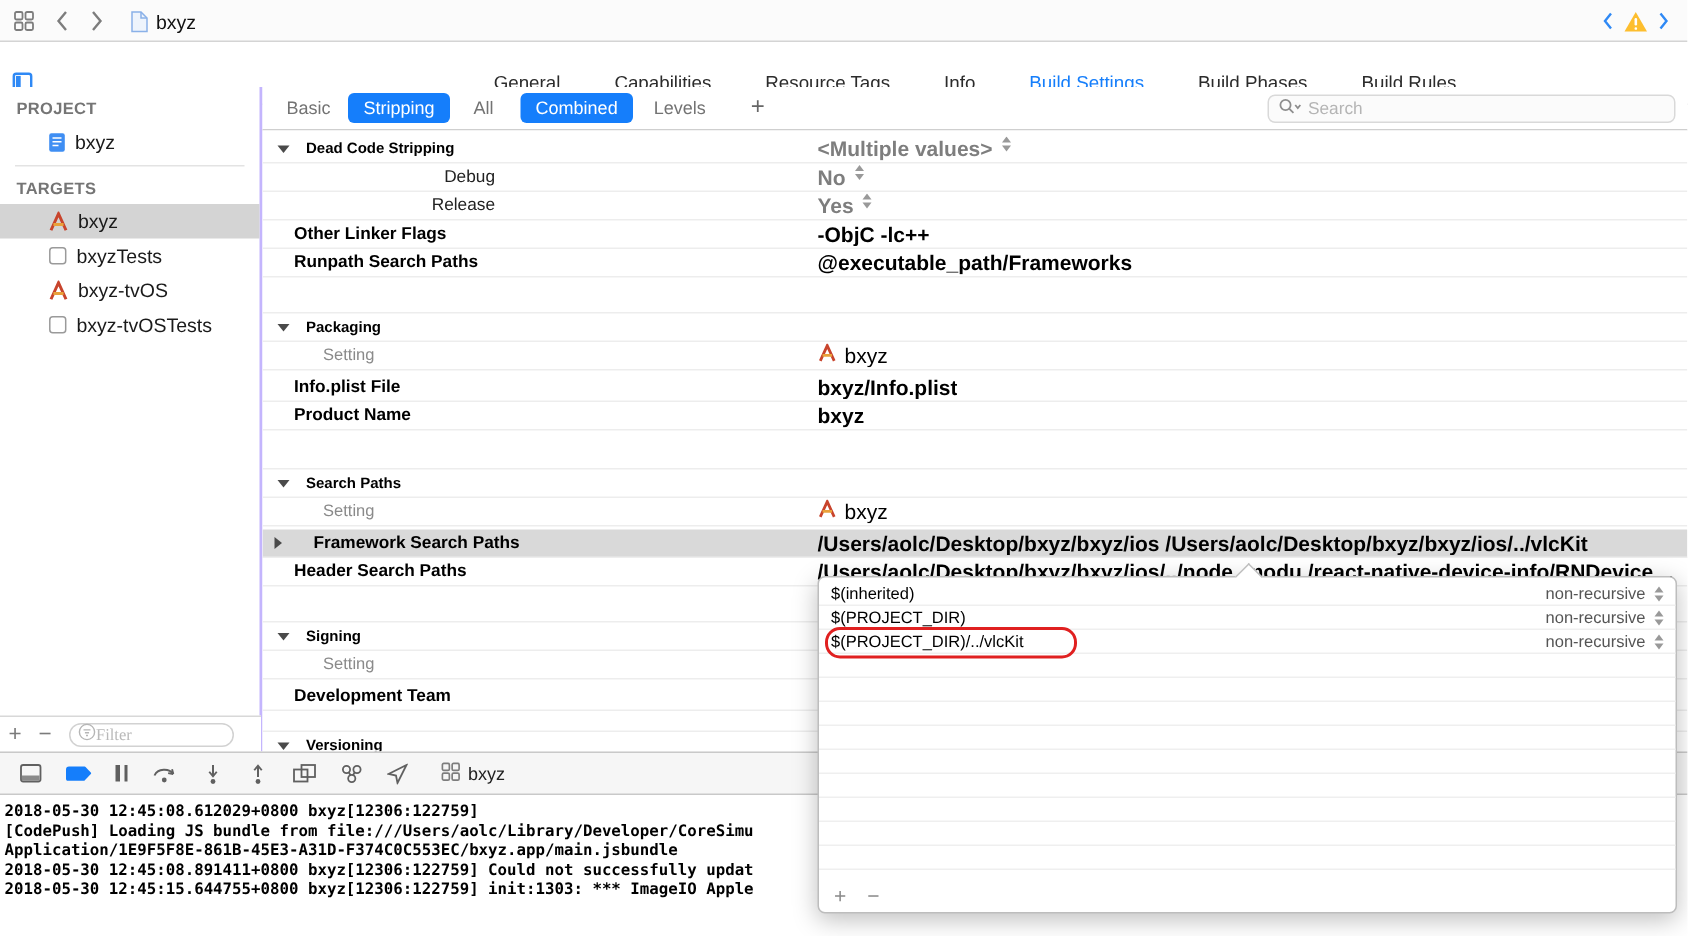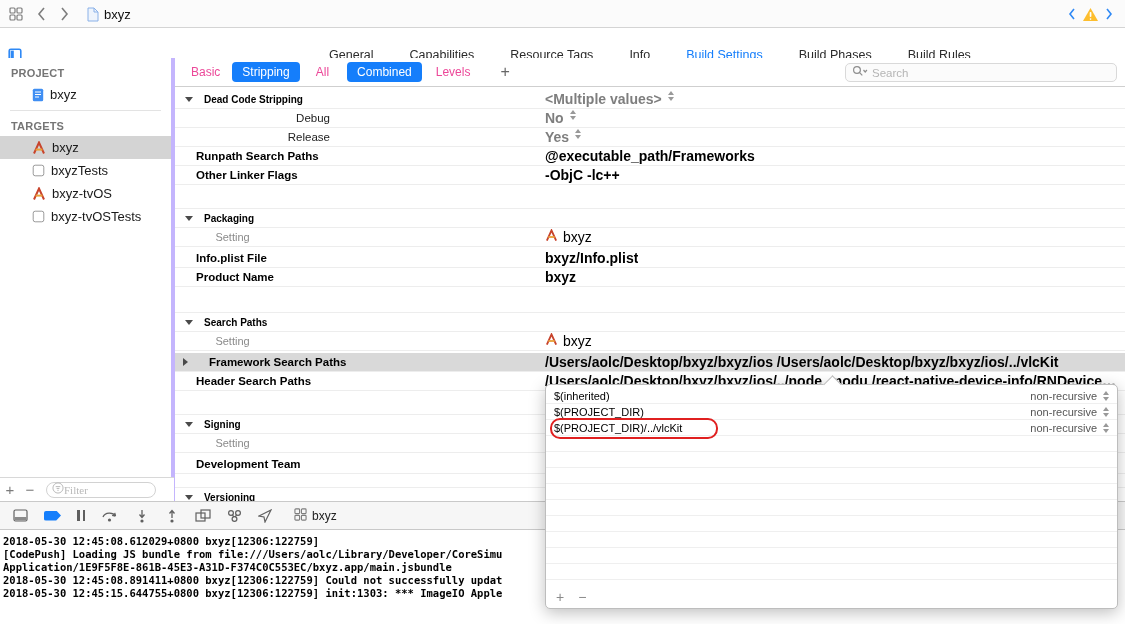--- a/index.html
+++ b/index.html
@@ -12,35 +12,35 @@
 .tb-title{font-size:13px;color:#111;margin-left:5px}
 
 
 .tabrow{position:absolute;left:0;top:40px;width:1125px;height:30px;background:#fff;border-bottom:1px solid #cfcfcf}
 .proj-icon{position:absolute;left:8px;top:8px}
 .tabs{position:absolute;left:175px;right:0;top:0;height:30px;display:flex;justify-content:center;align-items:center;gap:36px}
 .tab{font-size:12.5px;color:#2b2b2b;cursor:default;white-space:nowrap}
 .tab.active{color:#157efb}
 
 
-.sidebar{position:absolute;left:0;top:58px;width:175px;height:443px;background:#fff;border-right:4px solid #c4b5fd}
+.sidebar{position:absolute;left:0;top:58px;width:175px;height:443px;background:#fff;border-right:2px solid #c4b5fd}
 .side-h{padding:9px 0 4px 11px;font-size:11px;font-weight:bold;color:#757575;letter-spacing:.2px}
 .side-item{height:23px;display:flex;align-items:center;padding-left:32px;font-size:13px;color:#1a1a1a;white-space:nowrap}
 .side-item .s-icon{margin-right:6px;display:flex;align-items:center}
 .side-item.selected{background:#d4d4d4}
 .side-div{border-bottom:1px solid #e3e3e3;margin:4px 10px 0 10px}
 .side-foot{position:absolute;left:0;bottom:0;width:174px;height:24px;border-top:1px solid #d8d8d8;display:flex;align-items:center;background:#fff}
 .pm-btn{font-size:15px;color:#7b7b7b;width:20px;text-align:center;line-height:20px}
 .filter-pill{margin-left:6px;width:110px;height:16px;border:1px solid #d2d2d2;border-radius:9px;display:flex;align-items:center;padding:0 5px;background:#fff}
 .filter-pill input{border:none;outline:none;background:transparent;width:80px;font-size:11px;color:#444;font-family:Liberation Serif, serif}
 .filter-pill input::placeholder{color:#b9b9b9}
 
 
 .scopebar{position:absolute;left:175px;top:58px;width:950px;height:29px;background:#fff;border-bottom:1px solid #cfcfcf;display:flex;align-items:center}
-.scope{font-size:12px;color:#ec4899;padding:3px 10px;border-radius:4px;white-space:nowrap}
+.scope{font-size:12px;color:#737373;padding:3px 10px;border-radius:4px;white-space:nowrap}
 .scope.on{background:#157efb;color:#fff}
 .scope.plain{padding:3px 4px}
 .scope-plus{font-size:16px;color:#666;margin-left:26px}
 .searchfield{position:absolute;right:8px;top:5px;width:272px;height:19px;border:1px solid #d9d9d9;border-radius:5px;background:#fbfbfb;display:flex;align-items:center;padding:0 6px}
 .searchfield input{border:none;outline:none;background:transparent;flex:1;font-size:11.5px;color:#444;margin-left:4px;font-family:"Liberation Sans",sans-serif}
 .searchfield input::placeholder{color:#b5b5b5}
 
 
 .editor{position:absolute;left:175px;top:87px;width:950px;height:414px;background:#fff;overflow:hidden;padding-top:3px}
 .bs-row{position:relative;height:19px;display:flex;align-items:center;border-bottom:1px solid #ededed}
@@ -261,29 +261,29 @@
     <span class="sub-label">Release</span>
     <span class="val gray">
         <span class="vt">Yes</span>
         <span class="stepper">
           <span class="up"></span>
           <span class="dn"></span>
         </span>
       </span>
   </div>
   <div class="bs-row">
+    <span class="set-label">Other Linker Flags</span>
+    <span class="val strong">
+        <span class="vt">-ObjC -lc++</span>
+      </span>
+  </div>
+  <div class="bs-row">
     <span class="set-label">Runpath Search Paths</span>
     <span class="val strong">
         <span class="vt">@executable_path/Frameworks</span>
-      </span>
-  </div>
-  <div class="bs-row">
-    <span class="set-label">Other Linker Flags</span>
-    <span class="val strong">
-        <span class="vt">-ObjC -lc++</span>
       </span>
   </div>
 
   <div class="gap g24"></div>
 
   <div class="bs-row">
     <span class="tri-down"></span>
     <span class="sec-label">Packaging</span>
   </div>
   <div class="bs-row">

